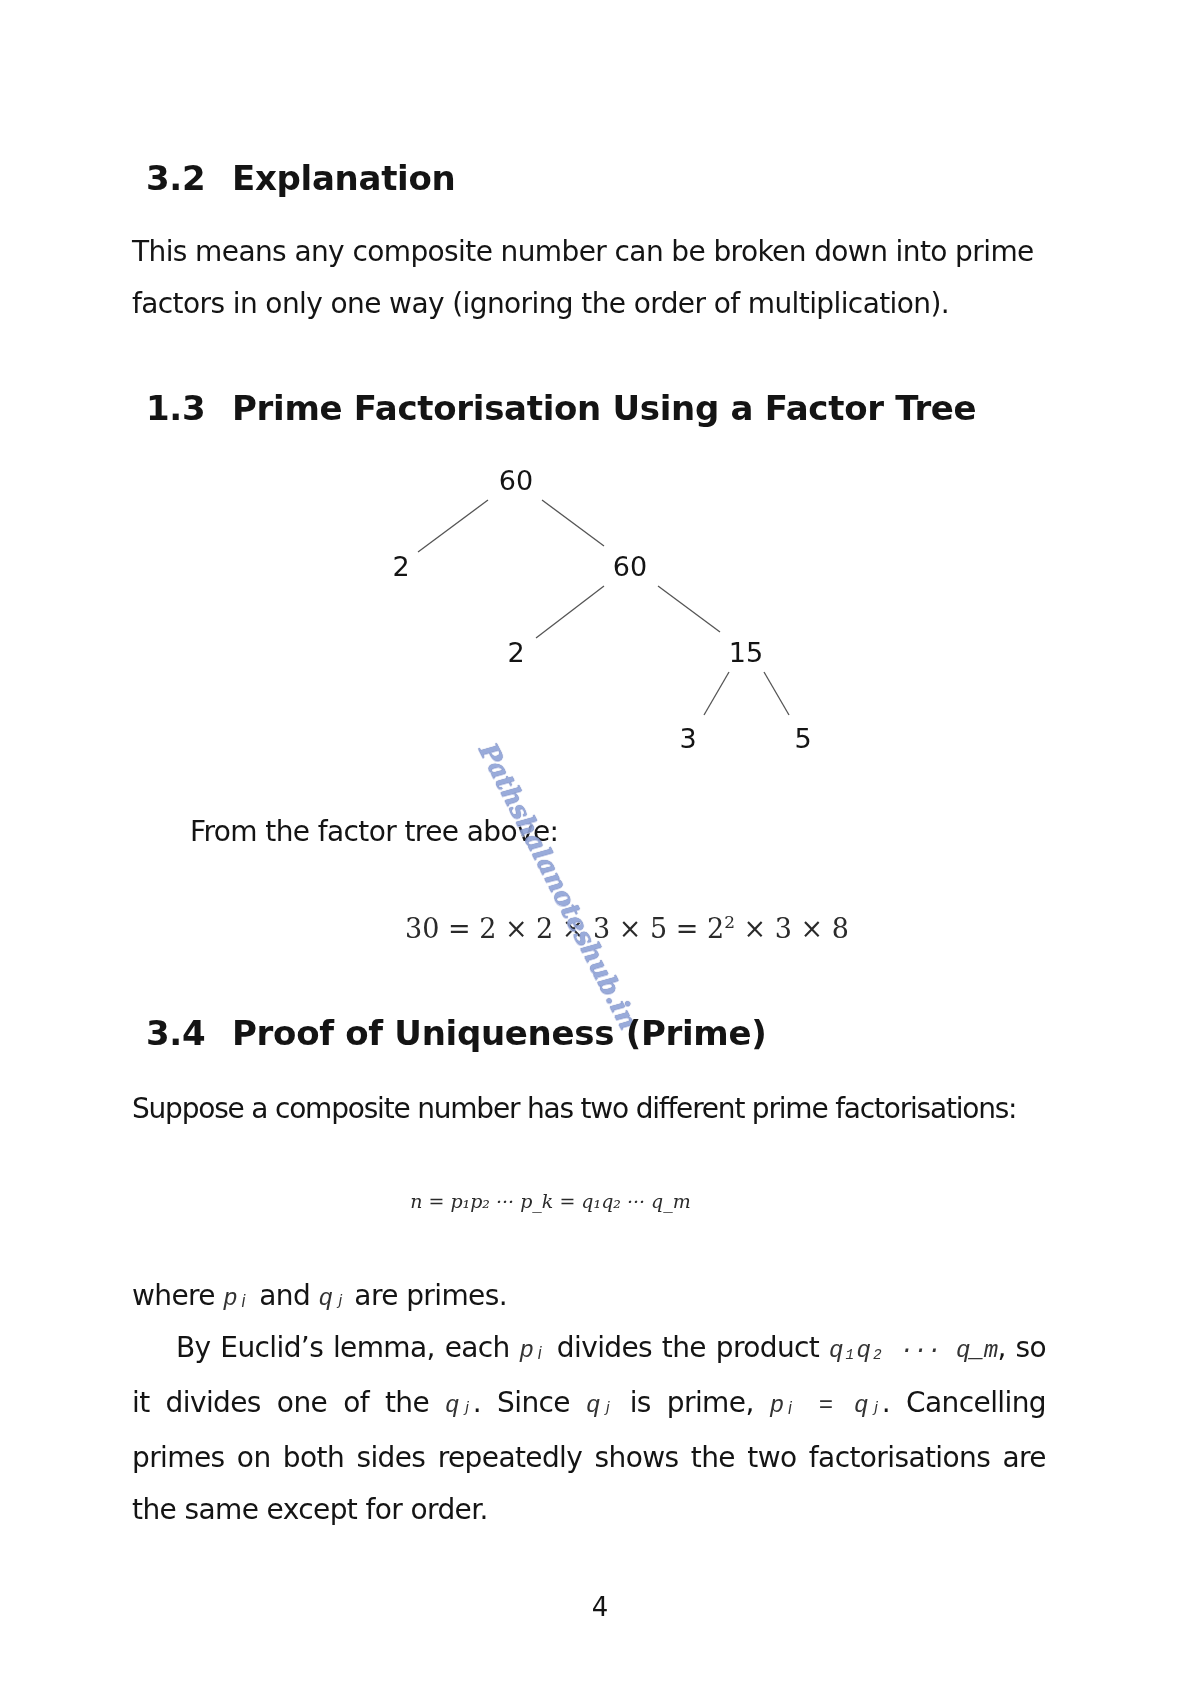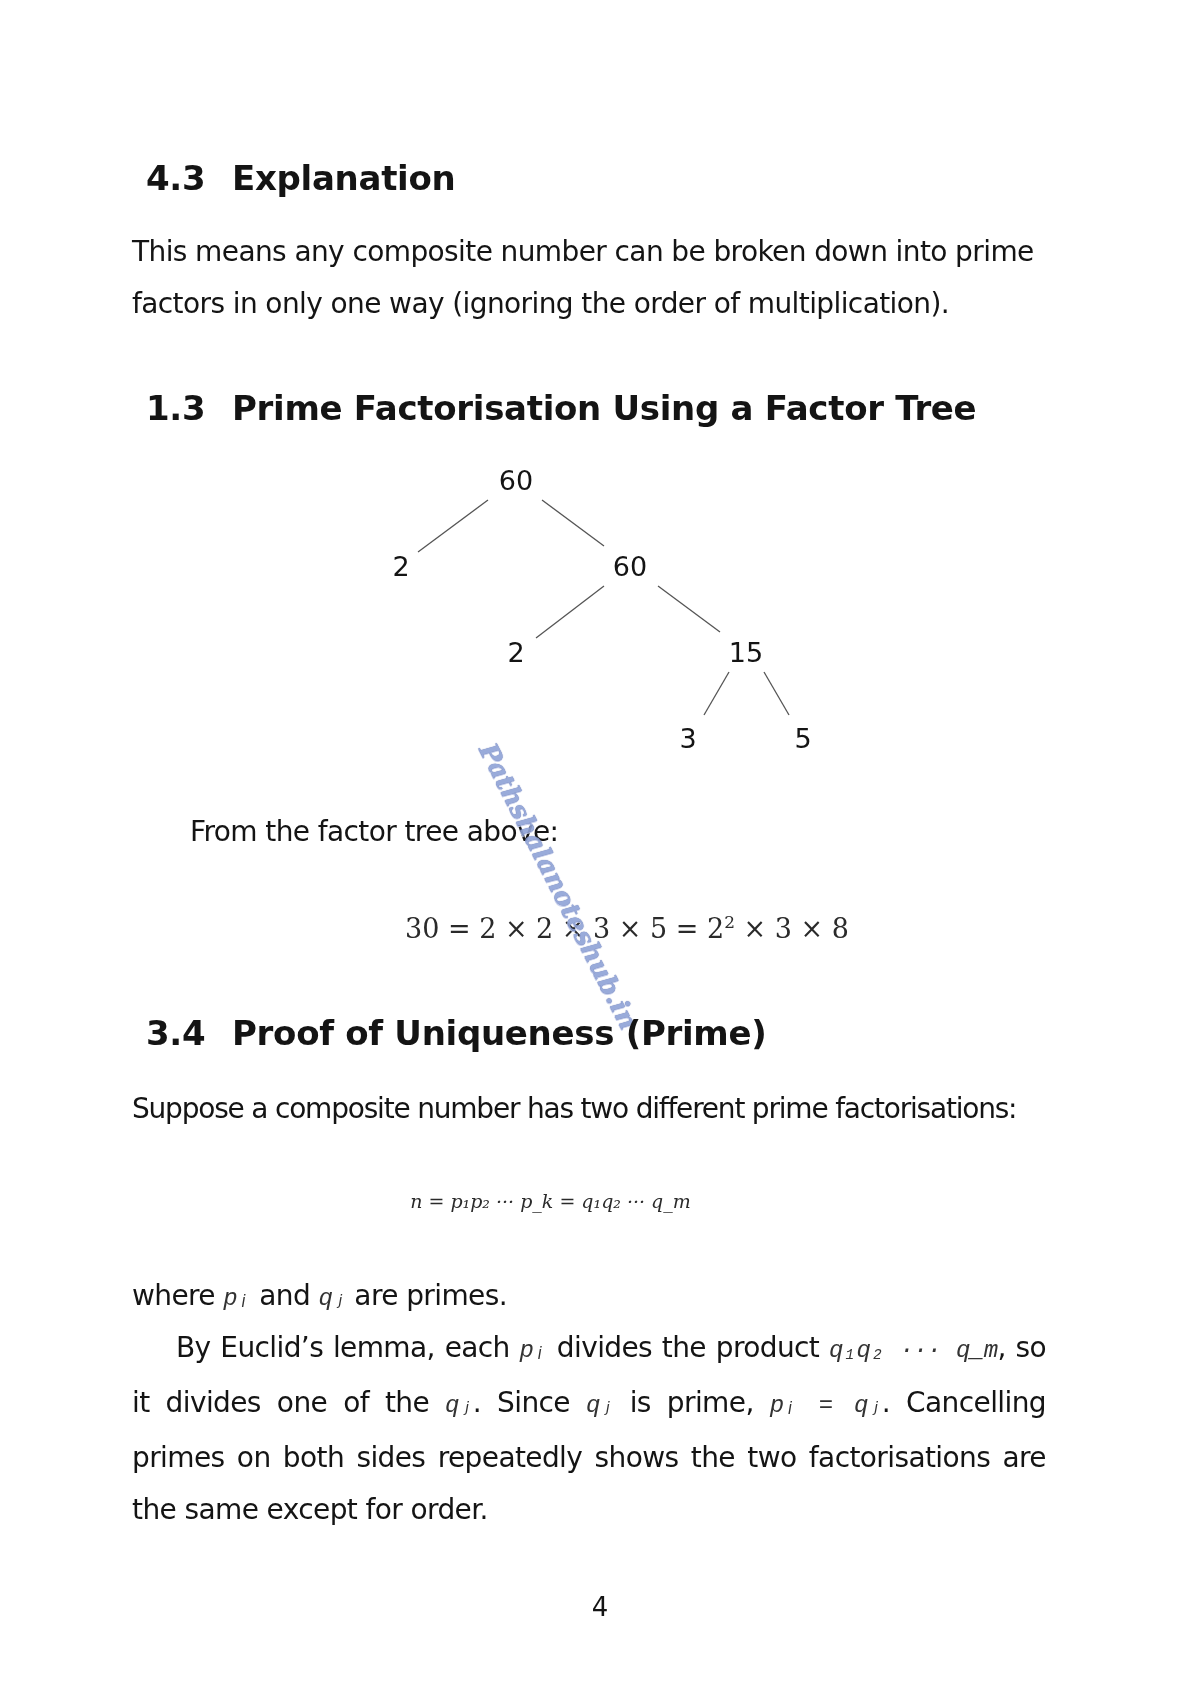--- a/index.html
+++ b/index.html
@@ -15,21 +15,21 @@
   .node { font-size:27px; transform:translateX(-50%); white-space:nowrap; }
   .wm { color:#8fa2d6; font-family:"DejaVu Serif", serif; font-style:italic; font-weight:bold;
         font-size:26px; transform-origin:0 0; white-space:nowrap;
         text-shadow: 0 0 1px #4a5ea0, 1px 1px 0 #c7d0ee; opacity:0.9; }
   .pg { font-size:26px; transform:translateX(-50%); }
 </style>
 </head>
 <body>
 
 <div class="abs h" style="left:146px; top:158px;">
-  <span class="num">4.3</span><span>Explanation</span>
+  <span class="num">3.2</span><span>Explanation</span>
 </div>
 <div class="abs p" style="top:226px;">This means any composite number can be broken down into prime factors in only one way (ignoring the order of multiplication).</div>
 
 <div class="abs h" style="left:146px; top:388px;">
   <span class="num">1.3</span><span>Prime Factorisation Using a Factor Tree</span>
 </div>
 
 <div class="abs" style="left:0; top:0; width:1200px; height:800px;">
   <svg class="abs" style="left:0;top:0" width="1200" height="800">
     <g stroke="#555" stroke-width="1.3">

